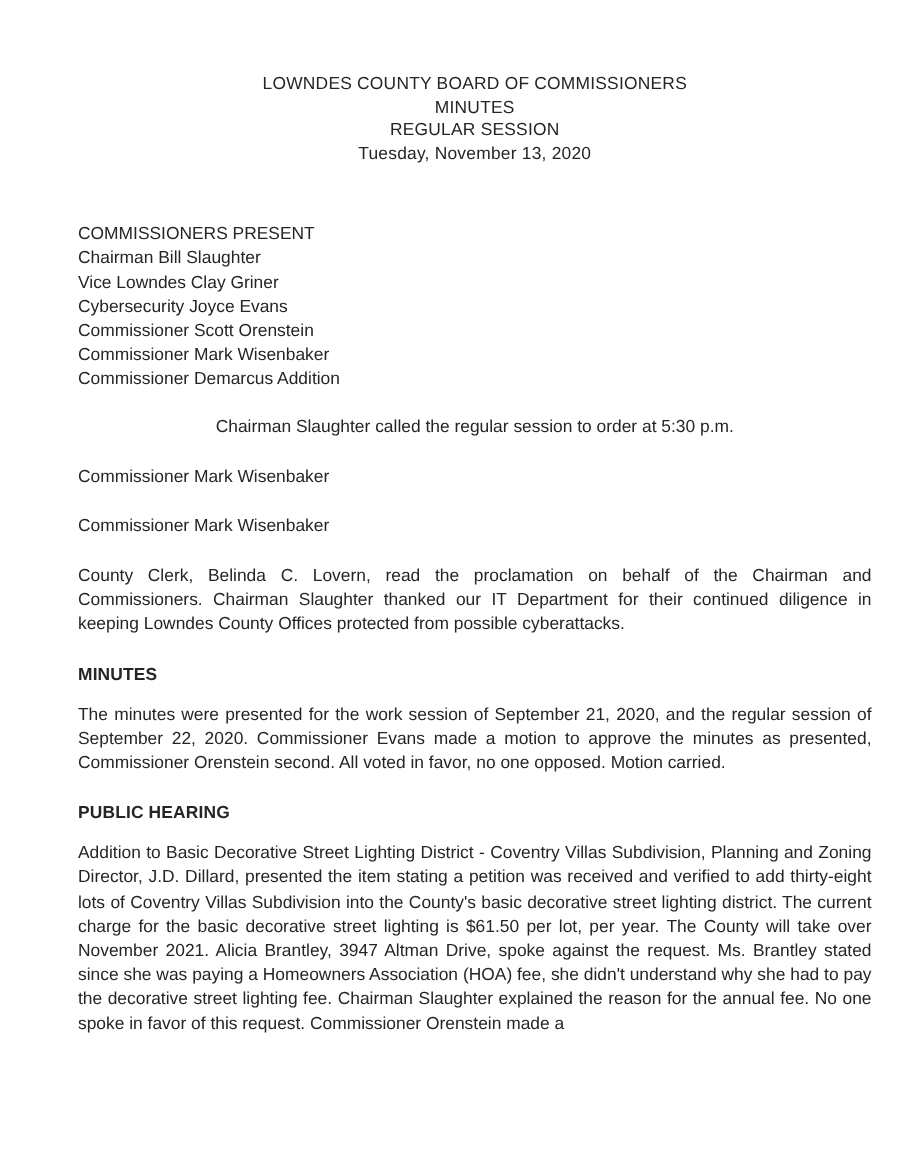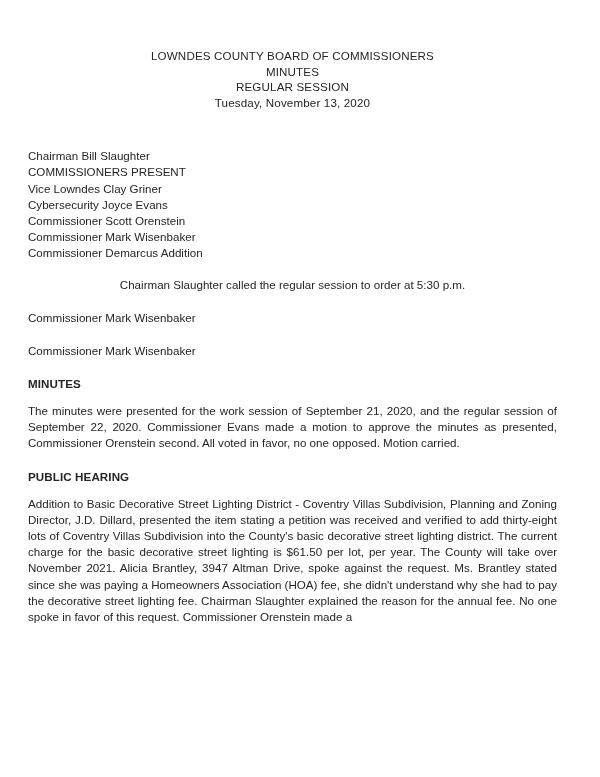--- a/index.html
+++ b/index.html
@@ -18,21 +18,21 @@
   .page {
     position: relative;
     width: 600px;
     height: 777px;
     background: #ffffff;
     box-sizing: border-box;
     overflow: hidden;
   }
   .content {
     position: absolute;
-    left: 28px;
+    left: 52px;
     top: 0;
     width: 529px;
   }
 
   
   .doc-header {
     text-align: center;
     padding-top: 48px;
     font-size: 11.6px;
     line-height: 15.6px;
@@ -95,40 +95,41 @@
   <div class="content">
 
     <div class="doc-header">
       <span class="hline">LOWNDES COUNTY BOARD OF COMMISSIONERS</span>
       <span class="hline">MINUTES</span>
       <span class="hline">REGULAR SESSION</span>
       <span class="hline">Tuesday, November 13, 2020</span>
     </div>
 
     <div class="attendance">
+      <span class="line">COMMISSIONERS PRESENT</span>
       <span class="line">Chairman Bill Slaughter</span>
-      <span class="line">COMMISSIONERS PRESENT</span>
       <span class="line">Vice Lowndes Clay Griner</span>
       <span class="line">Cybersecurity Joyce Evans</span>
       <span class="line">Commissioner Scott Orenstein</span>
       <span class="line">Commissioner Mark Wisenbaker</span>
       <span class="line">Commissioner Demarcus Addition</span>
     </div>
 
     <div class="call-to-order">Chairman Slaughter called the regular session to order at 5:30 p.m.</div>
 
     <div class="section">
       <div class="section-sub">Commissioner Mark Wisenbaker</div>
     </div>
 
     <div class="section">
       <div class="section-sub">Commissioner Mark Wisenbaker</div>
     </div>
 
     <div class="section">
+      <p class="body-par after-heading">County Clerk, Belinda C. Lovern, read the proclamation on behalf of the Chairman and Commissioners.  Chairman Slaughter thanked our IT Department for their continued diligence in keeping Lowndes County Offices protected from possible cyberattacks.</p>
     </div>
 
     <div class="section">
       <div class="section-heading">MINUTES</div>
       <div class="gap-md"></div>
       <p class="body-par">The minutes were presented for the work session of September 21, 2020, and the regular session of September 22, 2020.  Commissioner Evans made a motion to approve the minutes as presented, Commissioner Orenstein second.  All voted in favor, no one opposed.  Motion carried.</p>
     </div>
 
     <div class="section">
       <div class="section-heading">PUBLIC HEARING</div>

